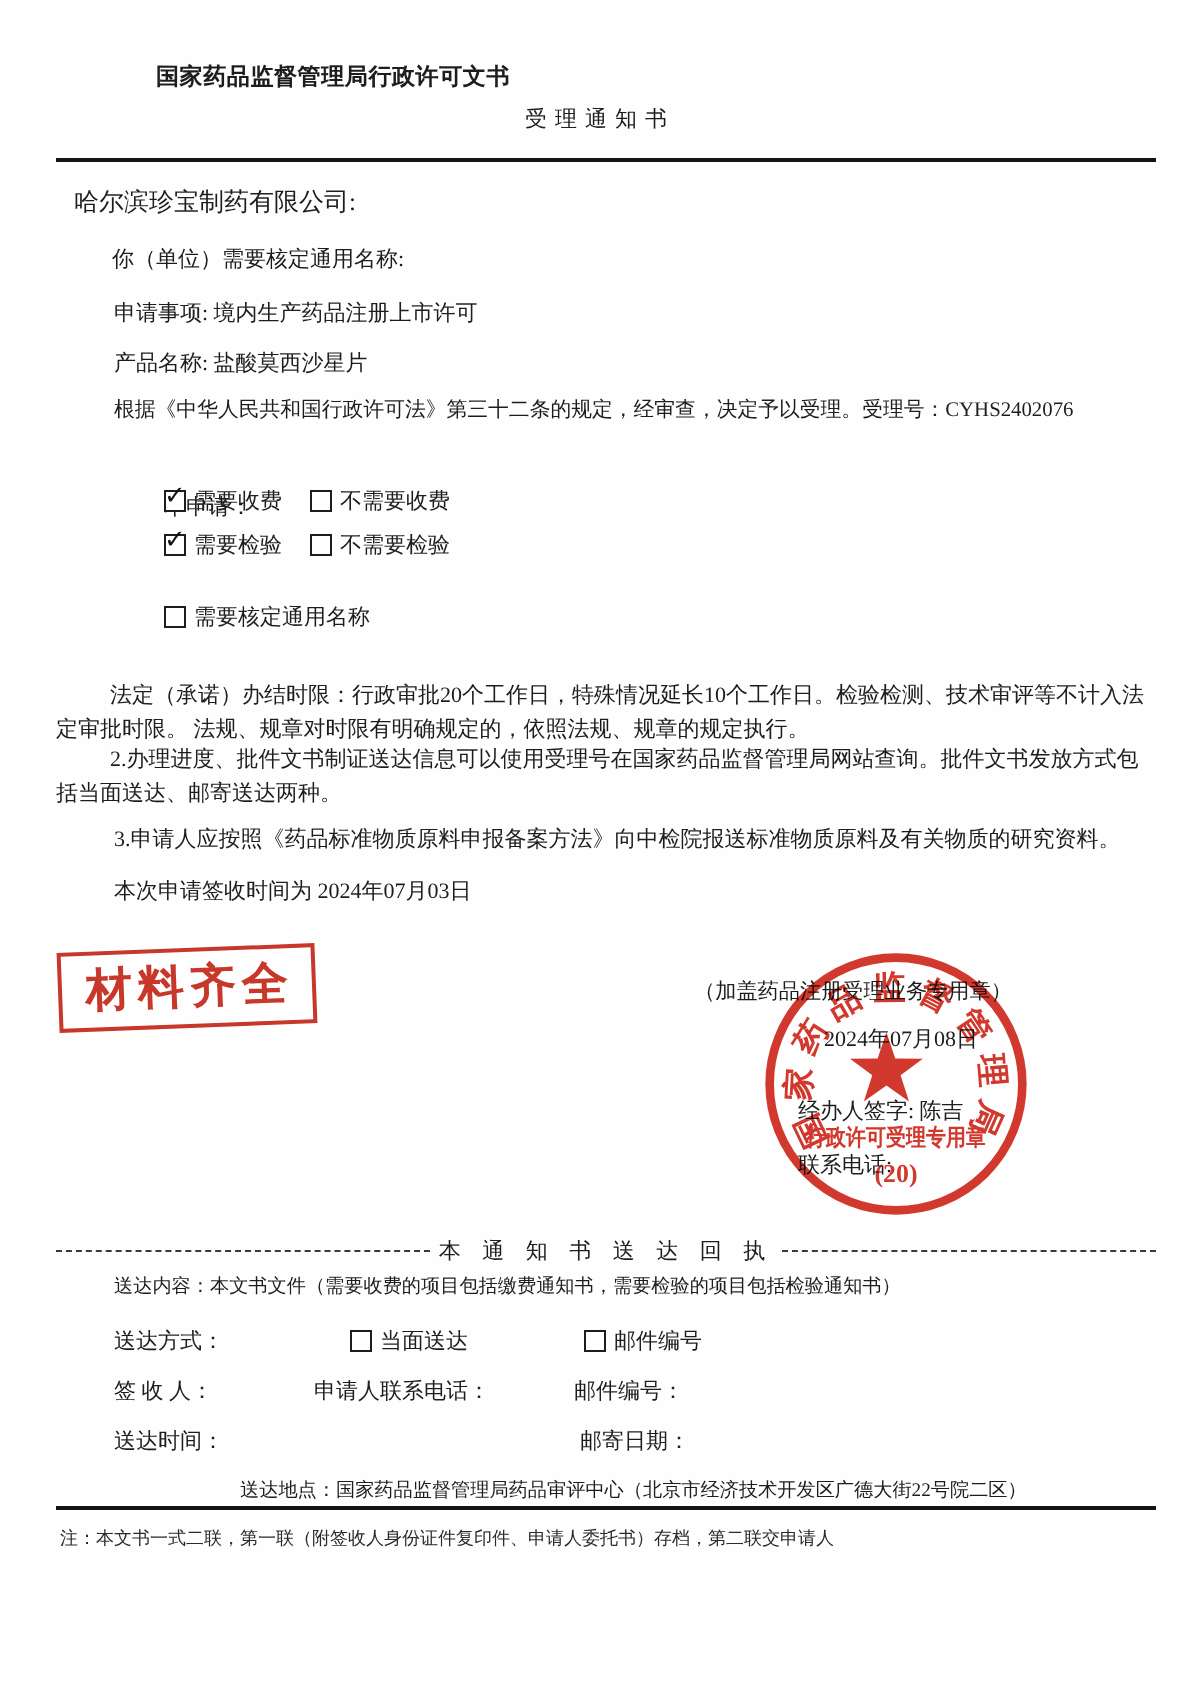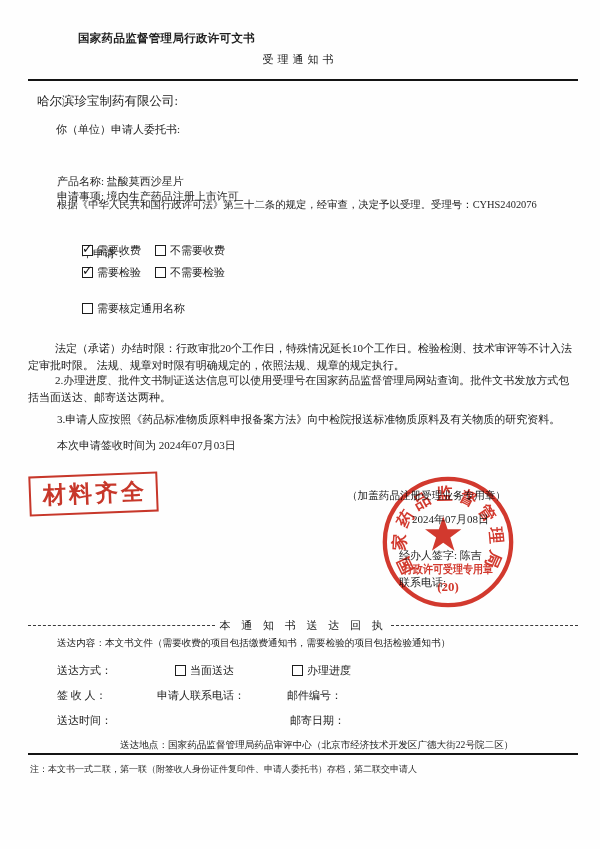--- a/index.html
+++ b/index.html
@@ -17,21 +17,21 @@
   .title {
     left:0; right:0; top:52px; text-align:center;
     font-size:11px; letter-spacing:4px; white-space:nowrap; position:absolute;
   }
   .rule { position:absolute; left:28px; width:550px; background:#141414; }
   .rule-top { top:79px; height:2.4px; }
   .rule-bottom { top:753px; height:2.4px; }
   .addressee { left:37px; top:93px; font-size:12.5px; }
   .line { font-size:11px; }
   .intro { left:56px; top:122px; }
-  .app-item { left:57px; top:149px;margin-top:40px; }
+  .app-item { left:57px; top:149px; }
   .product { left:57px; top:174px; }
   .acceptance { left:57px; top:198px; font-size:10.4px; }
   .apply-label { left:38px; top:246px; font-size:11px;margin-left:44px; }
   .cb-row { position:absolute; left:82px; display:flex; align-items:center; font-size:11px; }
   .cb-row .opt { display:flex; align-items:center; margin-right:14px; }
   .cb {
     width:9px; height:9px; border:1.6px solid #1d1d1d; display:inline-block;
     margin-right:4px; position:relative; background:#fff; flex:0 0 auto;
   }
   .cb .mark {
@@ -76,21 +76,21 @@
 </head>
 <body>
 
 <div class="page">
 
   <div class="abs doc-type">国家药品监督管理局行政许可文书</div>
   <div class="title">受理通知书</div>
   <div class="rule rule-top"></div>
 
   <div class="abs addressee">哈尔滨珍宝制药有限公司:</div>
-  <div class="abs line intro">你（单位）申请人委托书:</div>
+  <div class="abs line intro">你（单位）需要核定通用名称:</div>
   <div class="abs line app-item">申请事项: 境内生产药品注册上市许可</div>
   <div class="abs line product">产品名称: 盐酸莫西沙星片</div>
   <div class="abs acceptance">根据《中华人民共和国行政许可法》第三十二条的规定，经审查，决定予以受理。受理号：CYHS2402076</div>
 
   <div class="abs apply-label">本申请：</div>
 
   <div class="cb-row" style="top:243px;">
     <span class="opt">
       <span class="cb">
           <span class="mark">✓</span>
@@ -154,21 +154,21 @@
   <div class="abs content-line">送达内容：本文书文件（需要收费的项目包括缴费通知书，需要检验的项目包括检验通知书）</div>
 
   <div class="row method-row">
     <span class="f" style="left:0;">送达方式：</span>
     <span class="f" style="left:118px;">
       <span class="cb"></span>
       <span>当面送达</span>
     </span>
     <span class="f" style="left:235px;">
       <span class="cb"></span>
-      <span>办理进度</span>
+      <span>邮件编号</span>
     </span>
   </div>
 
   <div class="row signer-row">
     <span class="f" style="left:0;">签 收 人：</span>
     <span class="f" style="left:100px;">申请人联系电话：</span>
     <span class="f" style="left:230px;">邮件编号：</span>
   </div>
 
   <div class="row time-row">

